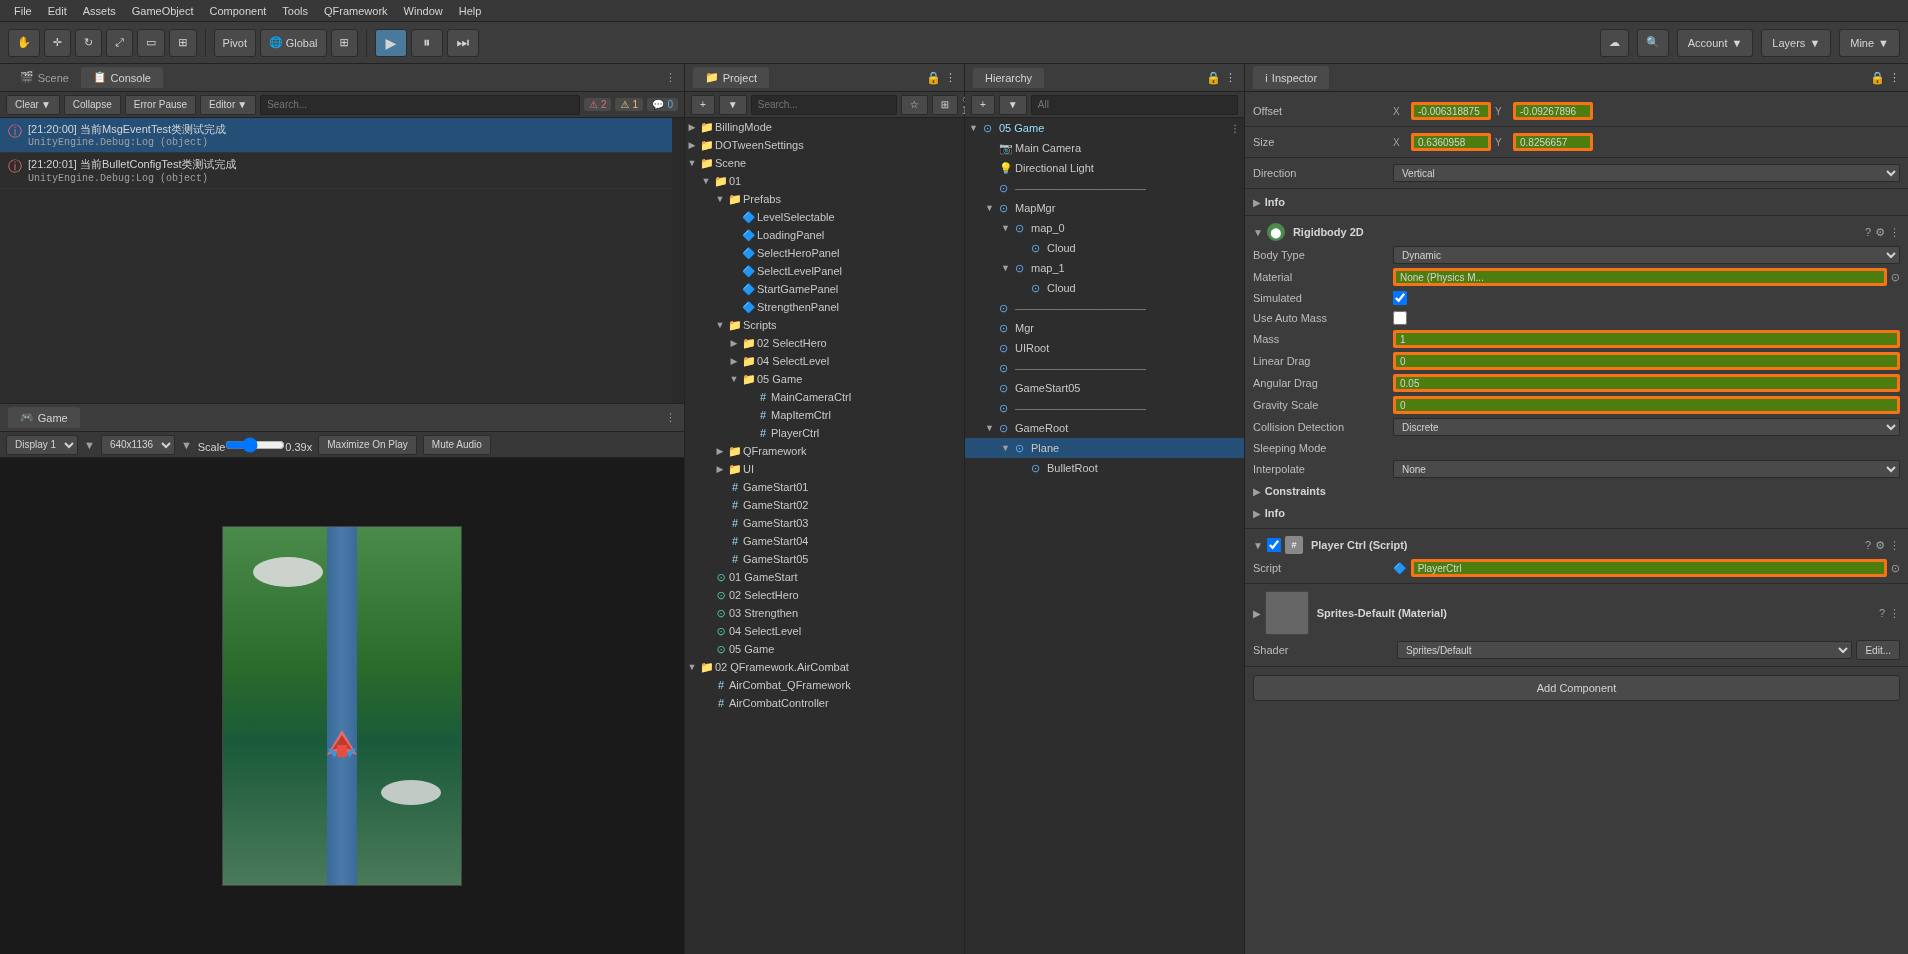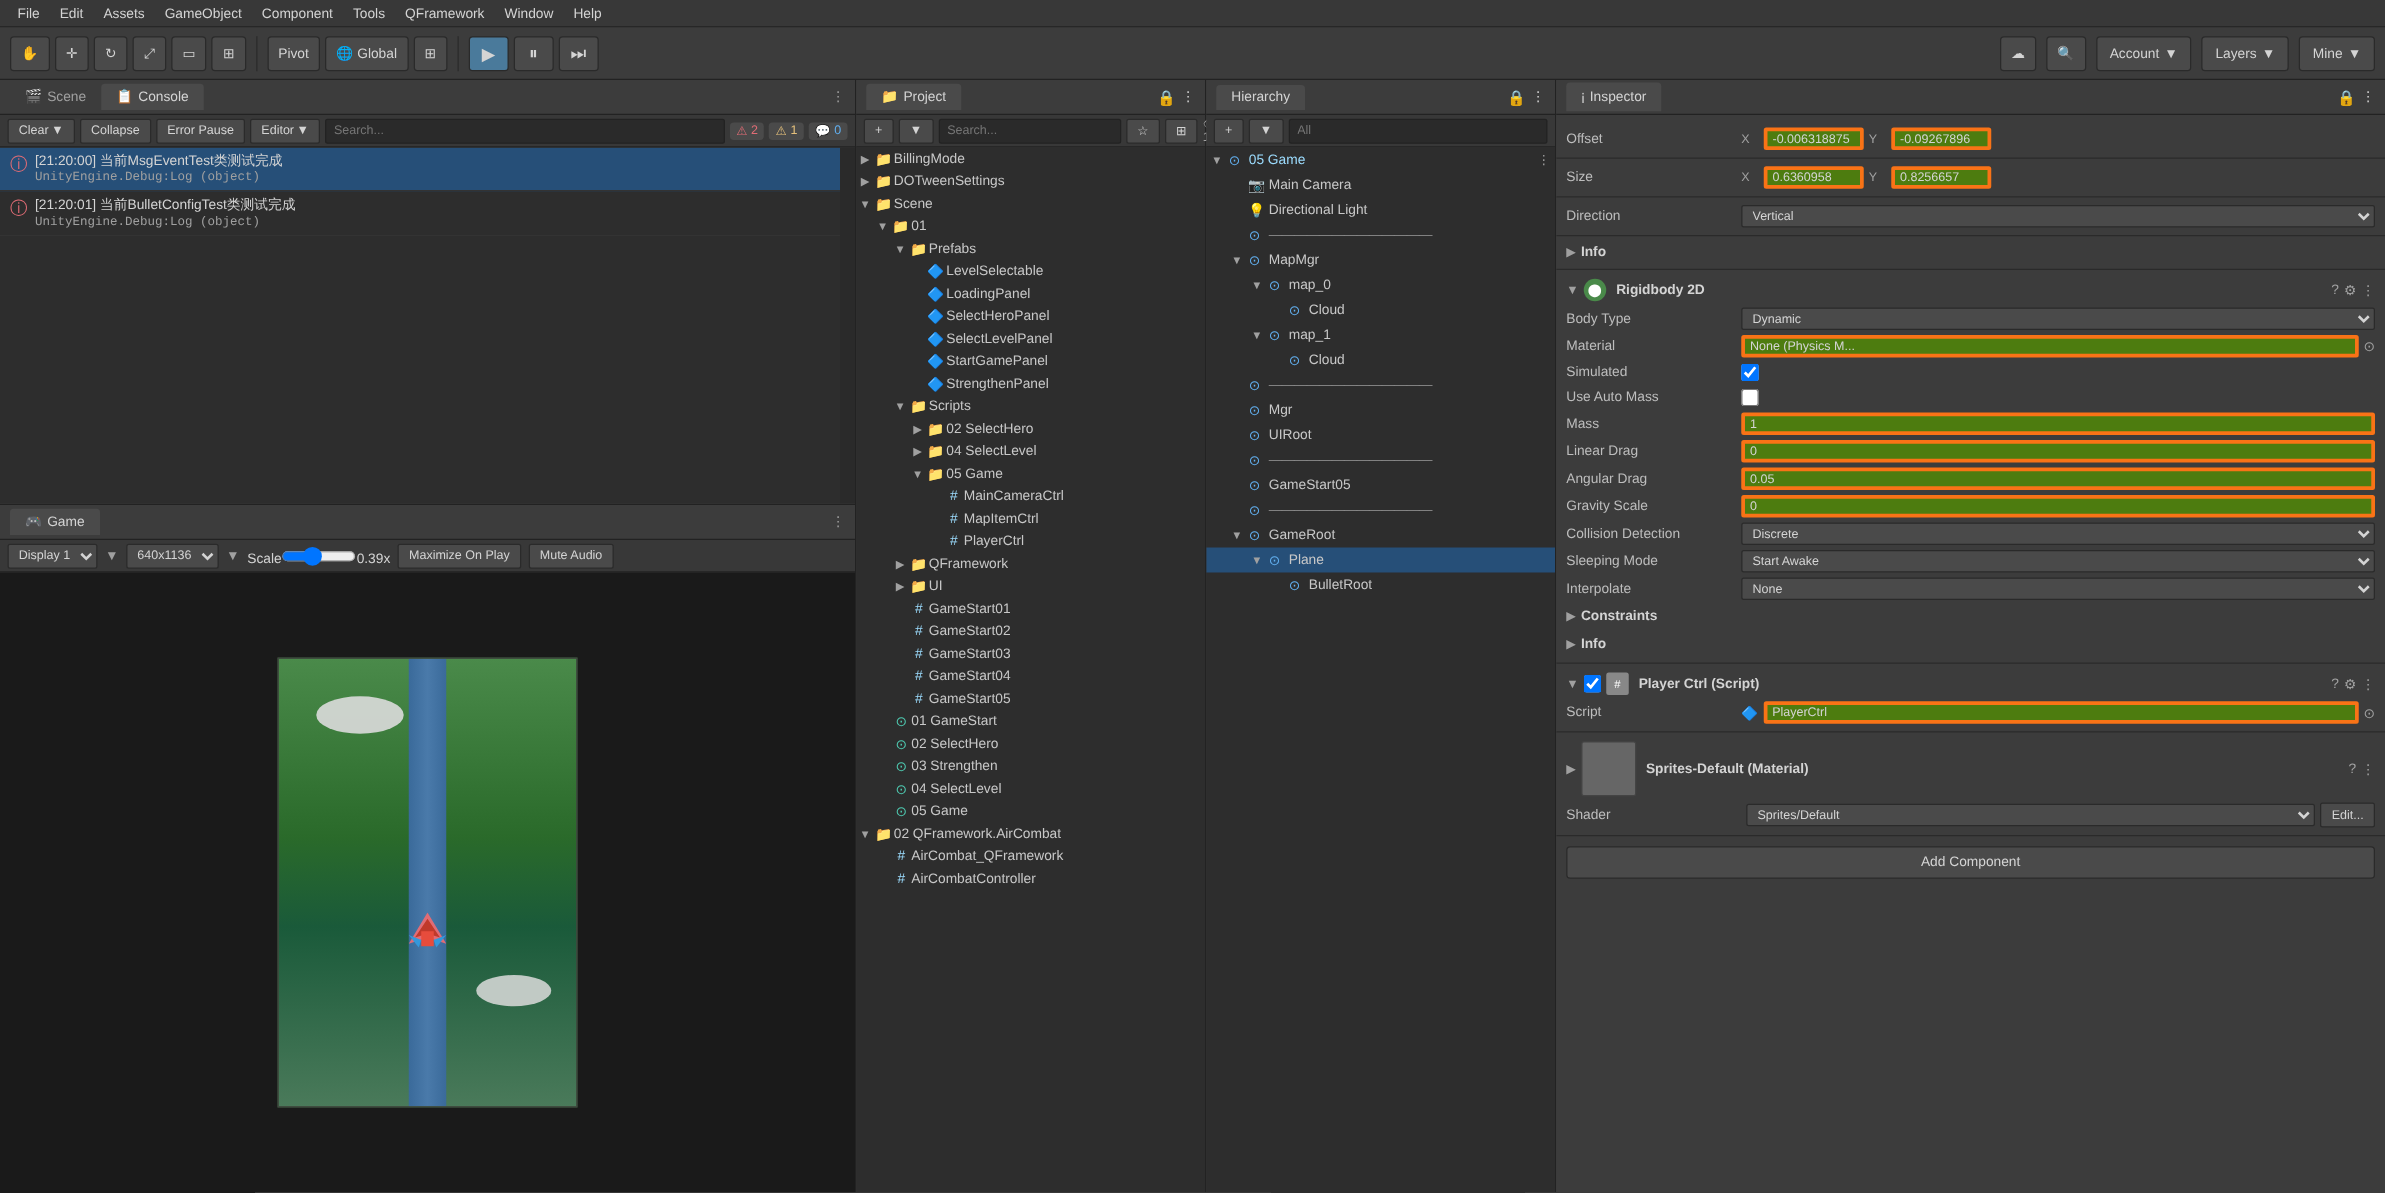--- a/index.html
+++ b/index.html
@@ -1198,26 +1198,20 @@
           <div class="insp-value">
             <select class="insp-select">
               <option>Discrete</option>
               <option>Continuous</option>
             </select>
           </div>
         </div>
 
         <div class="insp-row">
           <span class="insp-label">Sleeping Mode</span>
-          <div class="insp-value">
-            <select class="insp-select">
-              <option>Start Awake</option>
-              <option>Never Sleep</option>
-            </select>
-          </div>
         </div>
 
         <div class="insp-row">
           <span class="insp-label">Interpolate</span>
           <div class="insp-value">
             <select class="insp-select">
               <option>None</option>
               <option>Interpolate</option>
             </select>
           </div>

